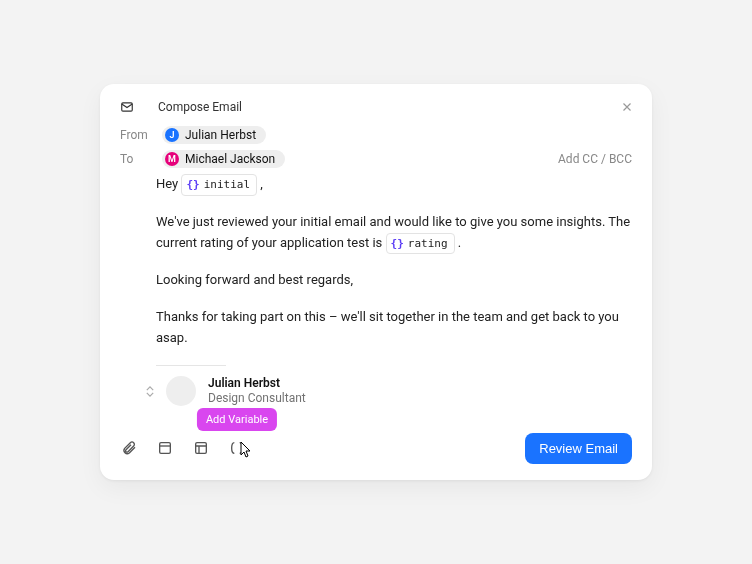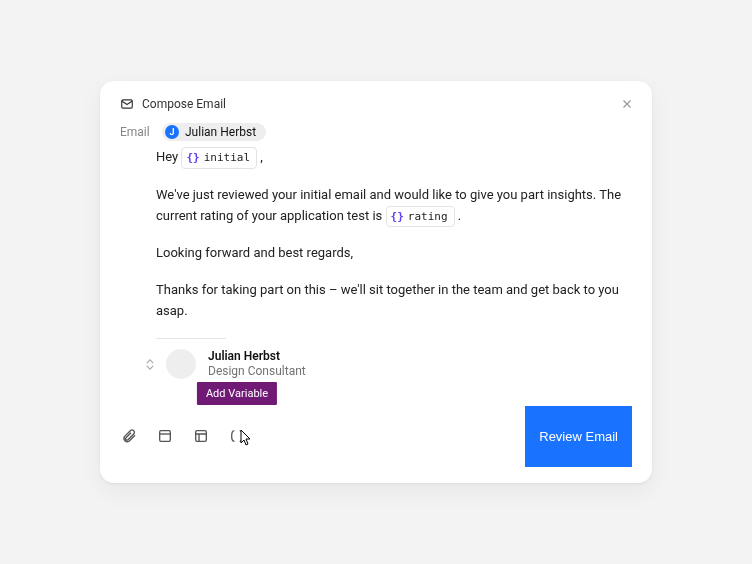--- a/index.html
+++ b/index.html
@@ -17,21 +17,21 @@
     width: 552px;
     background: #fff;
     border-radius: 14px;
     box-shadow: 0 1px 3px rgba(0,0,0,0.06), 0 8px 24px rgba(0,0,0,0.05);
     padding: 16px 20px 16px 20px;
     position: relative;
   }
   .header {
     display: flex;
     align-items: center;
-    gap: 8px;
+    gap: 24px;
     font-size: 12px;
     color: #333;
     margin-bottom: 12px;
   }
   .mail-icon { width: 14px; height: 14px; display:inline-flex; }
   .close-x {
     position: absolute;
     top: 16px;
     right: 18px;
     color: #999;
@@ -132,36 +132,36 @@
     width:18px; height:18px;
     display:flex; align-items:center; justify-content:center;
     color:#555; cursor:pointer;
     position:relative;
   }
   .primary-btn {
     margin-left:auto;
     background:#1a73ff;
     color:#fff;
     border:none;
-    border-radius:0;
-    padding:23px 14px;
+    border-radius:8px;
+    padding:8px 14px;
     font-size:13px;
     font-weight:500;
     cursor:pointer;
   }
   .tooltip {
     position:absolute;
-    bottom:40px;
+    bottom:26px;
     left:50%;
     transform:translateX(-50%);
-    background:#701a75;
+    background:#d946ef;
     color:#fff;
     font-size:11px;
     padding:5px 9px;
-    border-radius:1px;
+    border-radius:6px;
     white-space:nowrap;
   }
   .cursor {
     position:absolute;
     bottom:-6px;
     left:10px;
     pointer-events:none;
   }
 </style>
 </head>
@@ -178,40 +178,48 @@
     </span>
     <span>Compose Email</span>
   </div>
   <div class="close-x">
     <svg viewBox="0 0 24 24" width="14" height="14" fill="none" stroke="#999" stroke-width="2">
         <path d="M6 6l12 12M18 6L6 18"></path>
       </svg>
   </div>
 
   <div class="row">
-    <span class="row-label">Email</span>
+    <span class="row-label">From</span>
     <span class="chip">
       <span class="avatar blue">J</span>
       <span>Julian Herbst</span>
     </span>
   </div>
 
+  <div class="row">
+    <span class="row-label">To</span>
+    <span class="chip">
+      <span class="avatar pink">M</span>
+      <span>Michael Jackson</span>
+    </span>
+    <span class="cc">Add CC / BCC</span>
+  </div>
 
 
   <div class="body">
     <p>
       <span>Hey </span>
       <span class="var">
           <span class="br">{}</span>
           <span>initial</span>
         </span>
       <span>,</span>
     </p>
     <p>
-      <span>We've just reviewed your initial email and would like to give you part insights. The current rating of your application test is </span>
+      <span>We've just reviewed your initial email and would like to give you some insights. The current rating of your application test is </span>
       <span class="var">
           <span class="br">{}</span>
           <span>rating</span>
         </span>
       <span> .</span>
     </p>
     <p>Looking forward and best regards,</p>
     <p>Thanks for taking part on this – we'll sit together in the team and get back to you asap.</p>
   </div>
 

